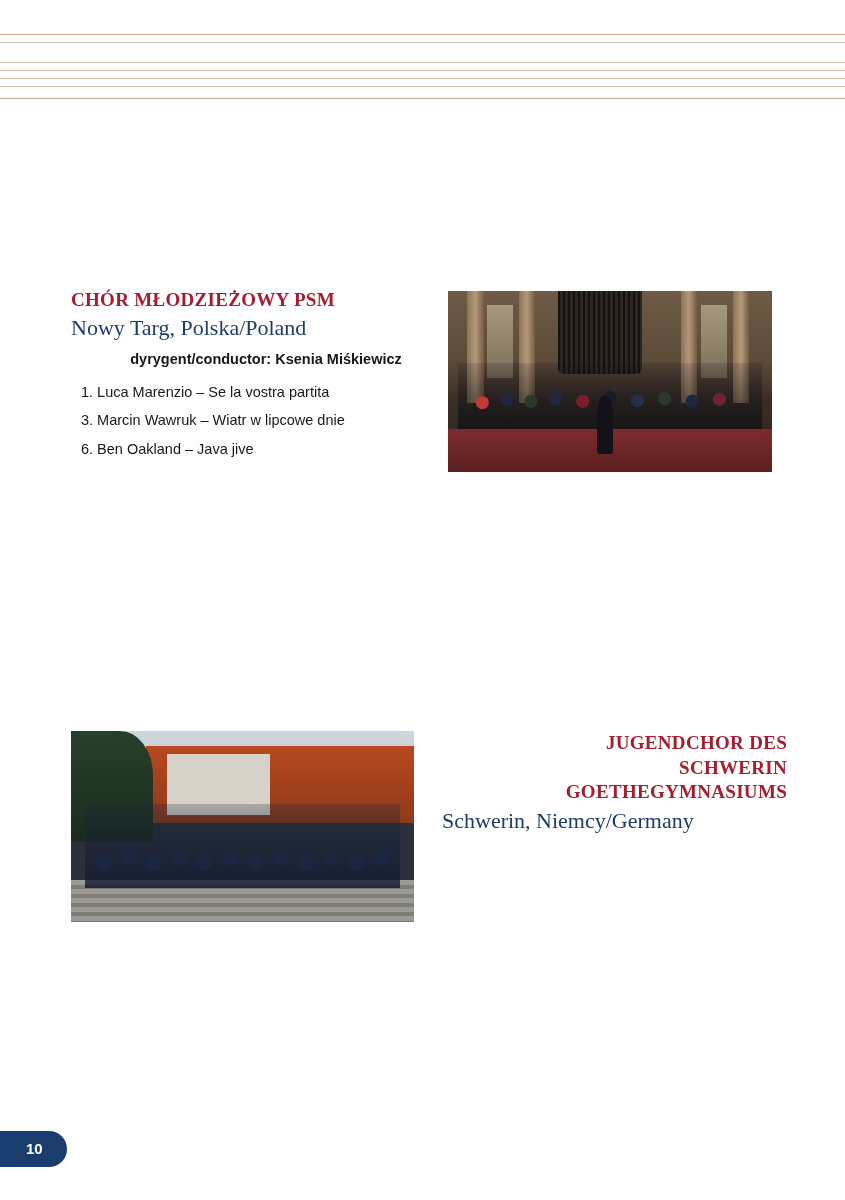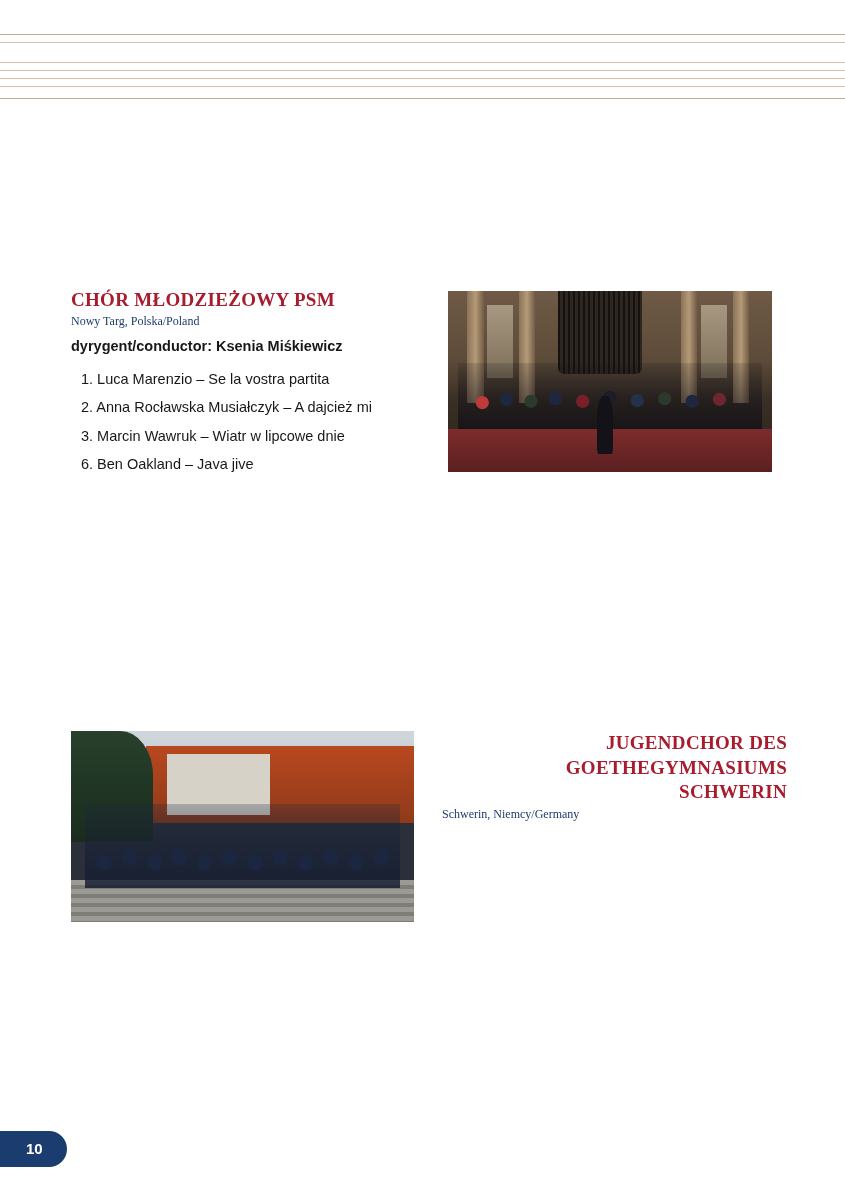--- a/index.html
+++ b/index.html
@@ -51,32 +51,33 @@
     font-family: "Liberation Serif", serif;
     font-weight: bold;
     font-size: 19px;
     letter-spacing: 0.3px;
     color: #a81c2e;
     line-height: 1.28;
     margin: 0 0 2px 0;
   }
   .choir-city {
     font-family: "Liberation Serif", serif;
-    font-size: 12px;
+    font-size: 22px;
     color: #1b3c6e;
     line-height: 1.3;
     margin: 2px 0 7px 0;
   }
   .conductor {
     font-family: "Liberation Sans", sans-serif;
     font-weight: bold;
     font-size: 14.5px;
     color: #17181a;
     line-height: 1.3;
     margin: 0 0 16px 0;
+    text-align: center;
   }
   .program {
     list-style: none;
     margin: 10px;
     padding: 0;
   }
   .program li {
     font-family: "Liberation Sans", sans-serif;
     font-size: 14.5px;
     color: #17181a;
@@ -255,21 +256,20 @@
   </div>
 
   <div class="entry entry-text" style="left:71px; top:288px;">
     <div class="choir-name">
       <div>CHÓR MŁODZIEŻOWY PSM</div>
     </div>
     <div class="choir-city">Nowy Targ, Polska/Poland</div>
     <div class="conductor">dyrygent/conductor: Ksenia Miśkiewicz</div>
     <ul class="program">
       <li>1. Luca Marenzio – Se la vostra partita</li>
-      <li>2. Anna Rocławska Musiałczyk – A dajcież mi</li>
       <li>3. Marcin Wawruk – Wiatr w lipcowe dnie</li>
       <li>6. Ben Oakland – Java jive</li>
     </ul>
   </div>
 
   <div class="photo photo1">
     <div class="p1-wall"></div>
     <div class="p1-win w1"></div>
     <div class="p1-win w2"></div>
     <div class="p1-col a"></div>
@@ -287,22 +287,22 @@
     <div class="p2-bld"></div>
     <div class="p2-bld2"></div>
     <div class="p2-tree"></div>
     <div class="p2-steps"></div>
     <div class="p2-group"></div>
   </div>
 
   <div class="entry2-text">
     <div class="choir-name">
       <div>JUGENDCHOR DES</div>
+      <div>SCHWERIN</div>
       <div>GOETHEGYMNASIUMS</div>
-      <div>SCHWERIN</div>
     </div>
     <div class="choir-city">Schwerin, Niemcy/Germany</div>
   </div>
 
   <div class="page-tab">
     <span>10</span>
   </div>
 
 </div>
 

